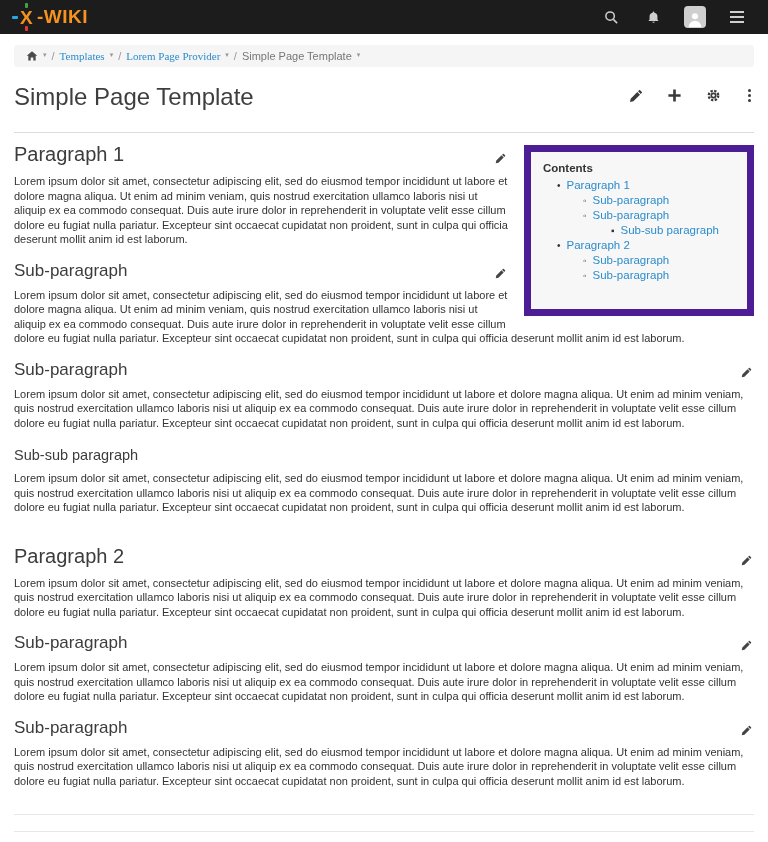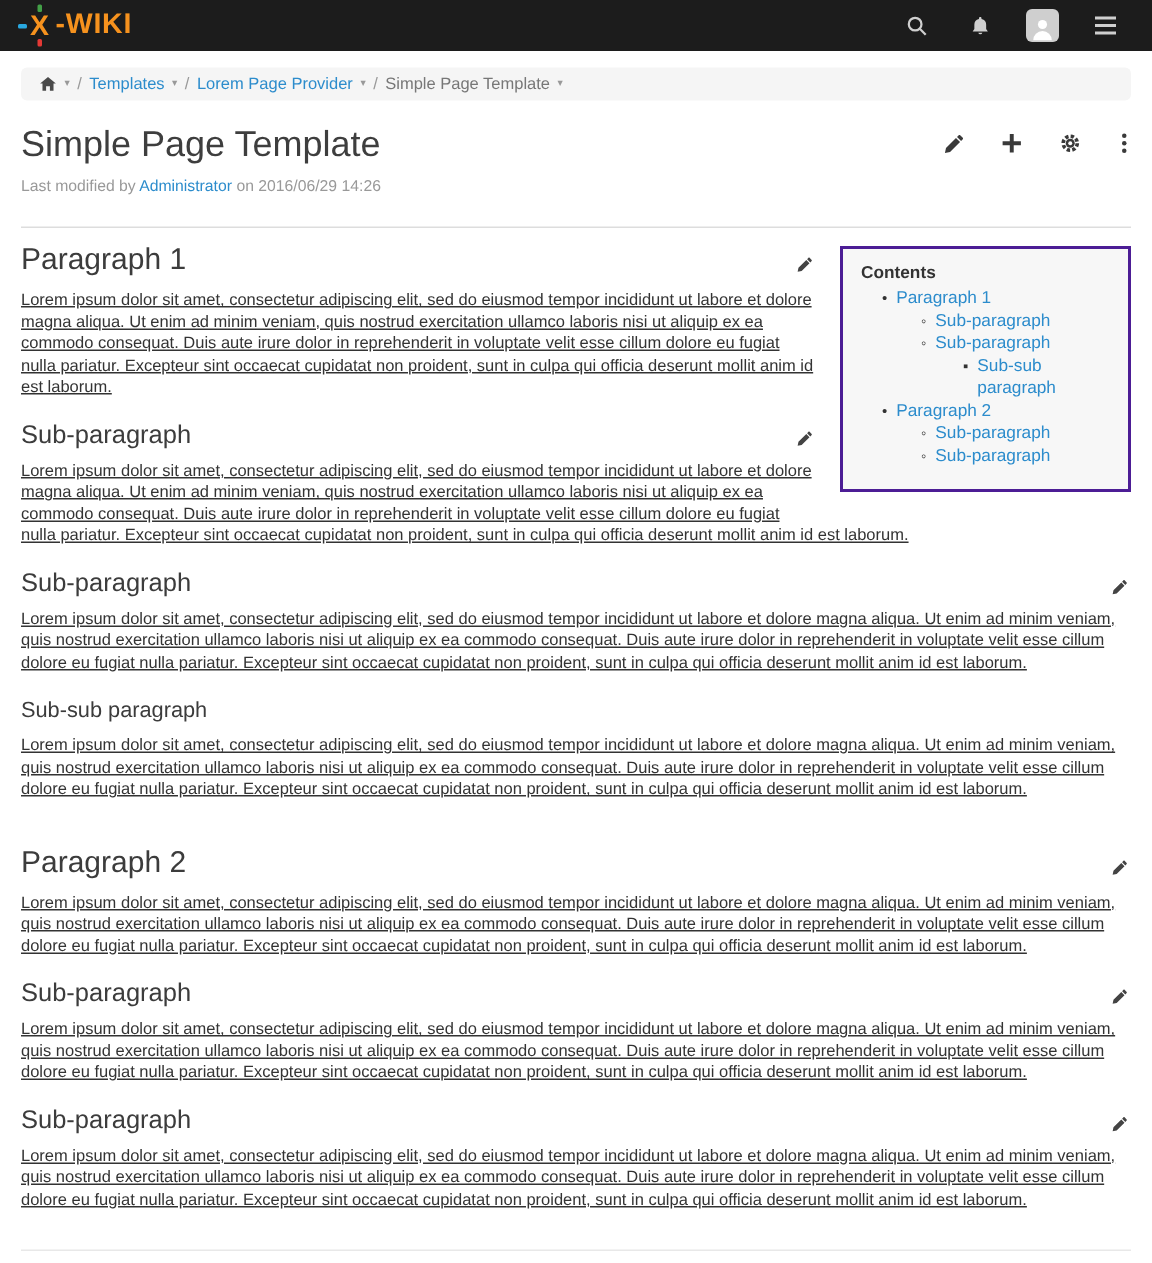--- a/index.html
+++ b/index.html
@@ -20,55 +20,55 @@
   .topbar-btn { width:30px; height:30px; display:flex; align-items:center; justify-content:center; margin-left:12px; cursor:pointer; }
   .avatar { width:22px; height:22px; background:#cfcfcf; border-radius:4px; display:flex; align-items:flex-end; justify-content:center; overflow:hidden; }
   .burger { display:flex; flex-direction:column; gap:3px; }
   .burger i { display:block; width:14px; height:2px; background:#cfcfcf; }
 
   
   .container { width:740px; margin:0 auto; }
 
   
   .breadcrumb { margin-top:11px; background:#f5f5f5; border-radius:4px; padding:5px 12px; font-size:11px; color:#888; display:flex; align-items:center; gap:5px; }
-  .breadcrumb a { color:#2c8ccc; text-decoration:none; }
+  .breadcrumb a { color:#2c8ccc; text-decoration:none;font-family:Liberation Serif, serif; }
   .crumb-caret { font-size:7px; color:#999; position:relative; top:-1px; cursor:pointer; }
   .crumb-sep { color:#999; }
   .crumb-current { color:#777; }
 
   
   .titlebar { display:flex; align-items:flex-start; margin-top:16px; }
   .page-title { font-size:24px; font-weight:normal; color:#3e3e3e; flex:1; }
   .title-actions { display:flex; align-items:center; gap:24px; padding-top:5px; }
   .action-btn { cursor:pointer; display:flex; align-items:center; justify-content:center; }
   .kebab { display:flex; flex-direction:column; gap:2px; padding:0 3px; }
   .kebab i { width:3px; height:3px; background:#3a3a3a; border-radius:50%; display:block; }
 
   .modified { font-size:10.5px; color:#999; margin-top:7px; }
   .modified a { color:#2c8ccc; text-decoration:none; }
   .rule { border:none; border-top:1px solid #ddd; margin:21px 0 10px; }
 
   
   .content { overflow:visible; }
-  .toc-box { float:right; width:194px; background:#f7f7f7; border:2px solid #4c1d95; margin:2px 0 12px 16px; padding:10px 12px 14px; }
+  .toc-box { float:right; width:230px; background:#f7f7f7; border:7px solid #4c1d95; margin:2px 0 12px 16px; padding:10px 12px 26px; }
   .toc-title { font-size:11.5px; font-weight:bold; color:#333; margin-bottom:4px; }
   .toc-item { font-size:11.5px; line-height:15px; display:flex; gap:6px; }
   .toc-item a { color:#2c8ccc; text-decoration:none; }
   .toc-item .bullet { color:#333; font-size:10px; }
   .toc-item.lvl1 { padding-left:14px; }
   .toc-item.lvl2 { padding-left:40px; }
   .toc-item.lvl3 { padding-left:68px; }
 
   .sec-h { font-weight:normal; color:#3c3c3c; }
   .sec-h.h1 { font-size:20px; margin:30px 0 8px; }
   .sec-h.h2 { font-size:17px; margin:14px 0 7px; }
   .sec-h.h3 { font-size:14.5px; margin:17px 0 8px; }
   .section:first-of-type .sec-h { margin-top:2px; }
   .edit-pencil { float:right; cursor:pointer; padding:3px 2px; }
-  .sec-body { font-size:11px; line-height:14.5px; color:#333; margin-bottom:6px;text-decoration:underline; }
+  .sec-body { font-size:11px; line-height:14.5px; color:#333; margin-bottom:6px; }
 
   
   .docfooter { clear:both; margin-top:26px; border-top:1px solid #e8e8e8; border-bottom:1px solid #e8e8e8; padding:8px 12px; display:flex; align-items:center; font-size:10.5px; color:#999; }
 </style>
 </head>
 <body>
 
 <header class="topbar">
   <div class="logo">
     <span class="logo-xwrap">
@@ -150,25 +150,20 @@
           </svg>
       </span>
       <span class="action-btn kebab">
           <i></i>
           <i></i>
           <i></i>
         </span>
     </div>
   </div>
 
-  <p class="modified">
-    <span>Last modified by</span>
-    <a href="#">Administrator</a>
-    <span>on 2016/06/29 14:26</span>
-  </p>
 
   <hr class="rule">
 
   <div class="content" id="content">
     <aside class="toc-box">
       <div class="toc-title">Contents</div>
       <div>
           <div class="toc-item lvl1">
     <span class="bullet">•</span>
     <a href="#">Paragraph 1</a>

